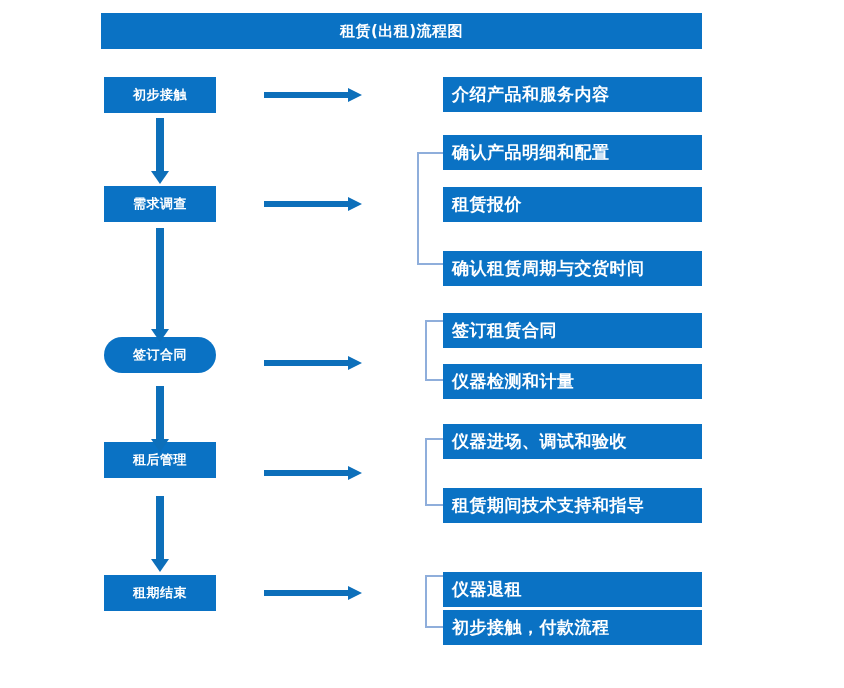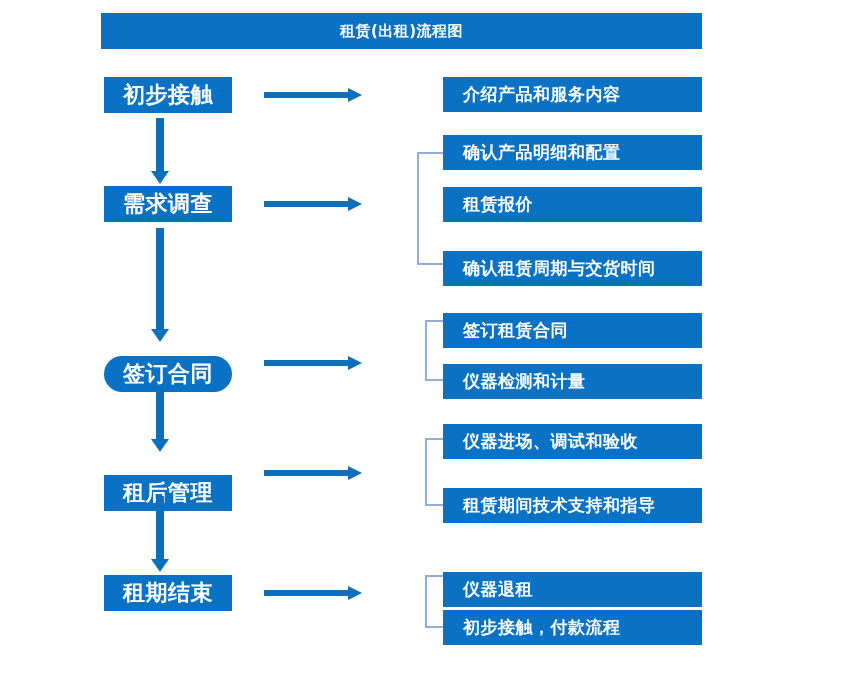--- a/index.html
+++ b/index.html
@@ -33,31 +33,31 @@
   }
   .title-bar {
     left: 101px;
     top: 13px;
     width: 601px;
     height: 36px;
     justify-content: center;
     font-size: 15px;
   }
   .stage-box {
-    width: 128px;
+    width: 112px;
     height: 36px;
     justify-content: center;
-    font-size: 22px;
+    font-size: 13px;
   }
   .detail-box {
     left: 443px;
     width: 259px;
     height: 35px;
     justify-content: flex-start;
-    padding-left: 20px;
+    padding-left: 9px;
     box-sizing: border-box;
     font-size: 17px;
   }
   
   .h-arrow {
     position: absolute;
     height: 14px;
     width: 98px;
   }
   .h-arrow .shaft {
@@ -110,22 +110,22 @@
 </style>
 </head>
 <body>
 
 <div id="canvas">
 
   <div class="box title-bar">租赁(出租)流程图</div>
 
   <div class="box stage-box" style="left:104px; top:77px;">初步接触</div>
   <div class="box stage-box" style="left:104px; top:186px;">需求调查</div>
-  <div class="box stage-box" style="left:104px; top:356px;border-radius:18px;">签订合同</div>
-  <div class="box stage-box" style="left:104px; top:475px;">租后管理</div>
+  <div class="box stage-box" style="left:104px; top:337px;border-radius:18px;">签订合同</div>
+  <div class="box stage-box" style="left:104px; top:442px;">租后管理</div>
   <div class="box stage-box" style="left:104px; top:575px;">租期结束</div>
 
   <div class="v-arrow" style="left:151px; top:118px; height:66px;">
     <div class="shaft" style="height:53px;"></div>
     <div class="head" style="top:53px;"></div>
   </div>
   <div class="v-arrow" style="left:151px; top:228px; height:114px;">
     <div class="shaft" style="height:101px;"></div>
     <div class="head" style="top:101px;"></div>
   </div>

